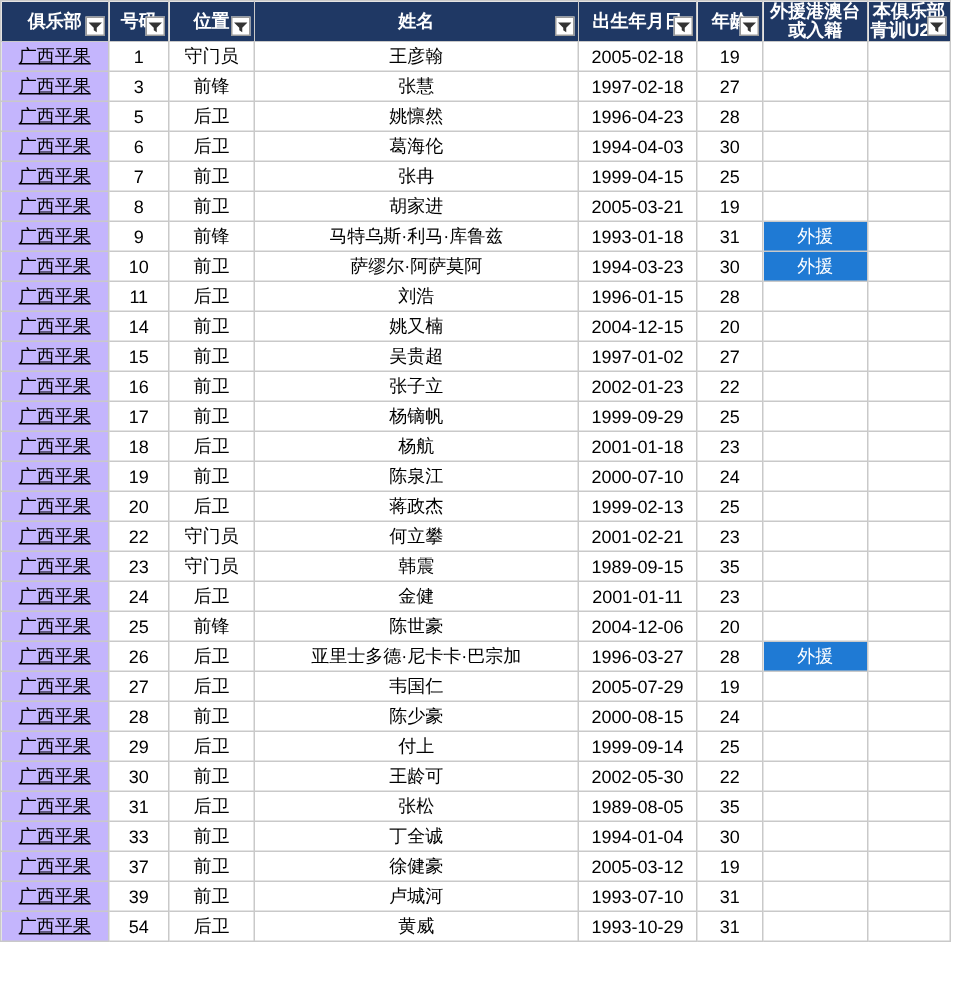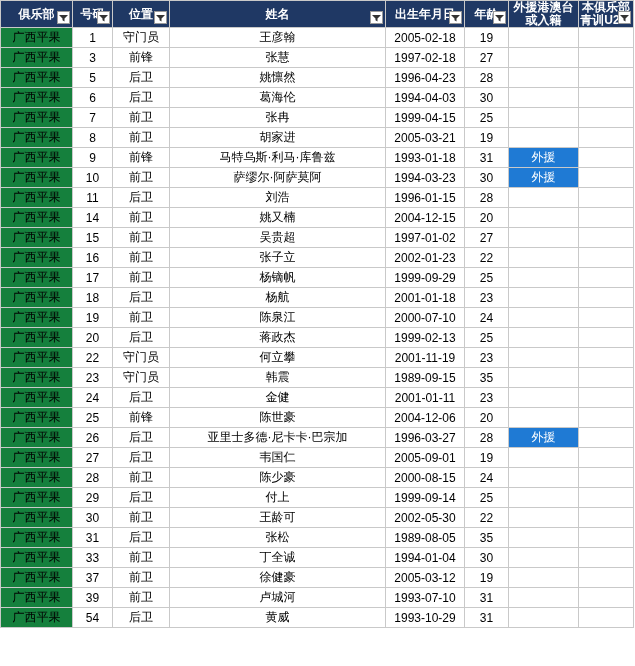--- a/index.html
+++ b/index.html
@@ -56,23 +56,24 @@
   .filter-btn svg {
     display: block;
     margin: 2px auto 0 auto;
   }
   tbody td {
     background: #ffffff;
     color: #000000;
     font-size: 12px;
   }
   td.club {
-    background: #15803d;
+    background: #c4b5fd;
     padding-left: 4px;
     text-align: left;
+    text-decoration: underline;
   }
   td.num { }
   td.pos { }
   td.name { }
   td.dob { }
   td.age { }
   td.foreign {
     background: #ffffff;
   }
   td.foreign.marked {
@@ -360,21 +361,21 @@
         <td class="dob">1999-02-13</td>
         <td class="age">25</td>
         <td class="foreign"></td>
         <td class="youth"></td>
       </tr>
       <tr>
         <td class="club">广西平果</td>
         <td class="num">22</td>
         <td class="pos">守门员</td>
         <td class="name">何立攀</td>
-        <td class="dob">2001-11-19</td>
+        <td class="dob">2001-02-21</td>
         <td class="age">23</td>
         <td class="foreign"></td>
         <td class="youth"></td>
       </tr>
       <tr>
         <td class="club">广西平果</td>
         <td class="num">23</td>
         <td class="pos">守门员</td>
         <td class="name">韩震</td>
         <td class="dob">1989-09-15</td>
@@ -410,21 +411,21 @@
         <td class="dob">1996-03-27</td>
         <td class="age">28</td>
         <td class="foreign marked">外援</td>
         <td class="youth"></td>
       </tr>
       <tr>
         <td class="club">广西平果</td>
         <td class="num">27</td>
         <td class="pos">后卫</td>
         <td class="name">韦国仁</td>
-        <td class="dob">2005-09-01</td>
+        <td class="dob">2005-07-29</td>
         <td class="age">19</td>
         <td class="foreign"></td>
         <td class="youth"></td>
       </tr>
       <tr>
         <td class="club">广西平果</td>
         <td class="num">28</td>
         <td class="pos">前卫</td>
         <td class="name">陈少豪</td>
         <td class="dob">2000-08-15</td>

